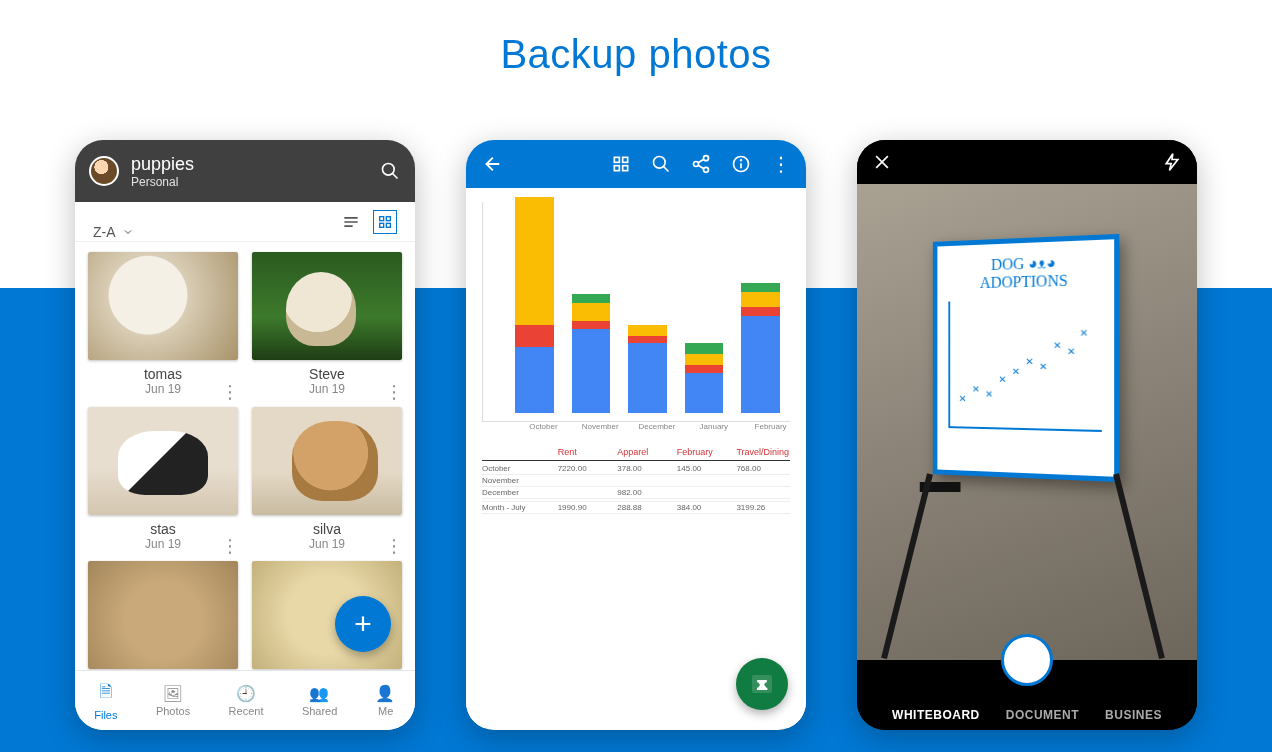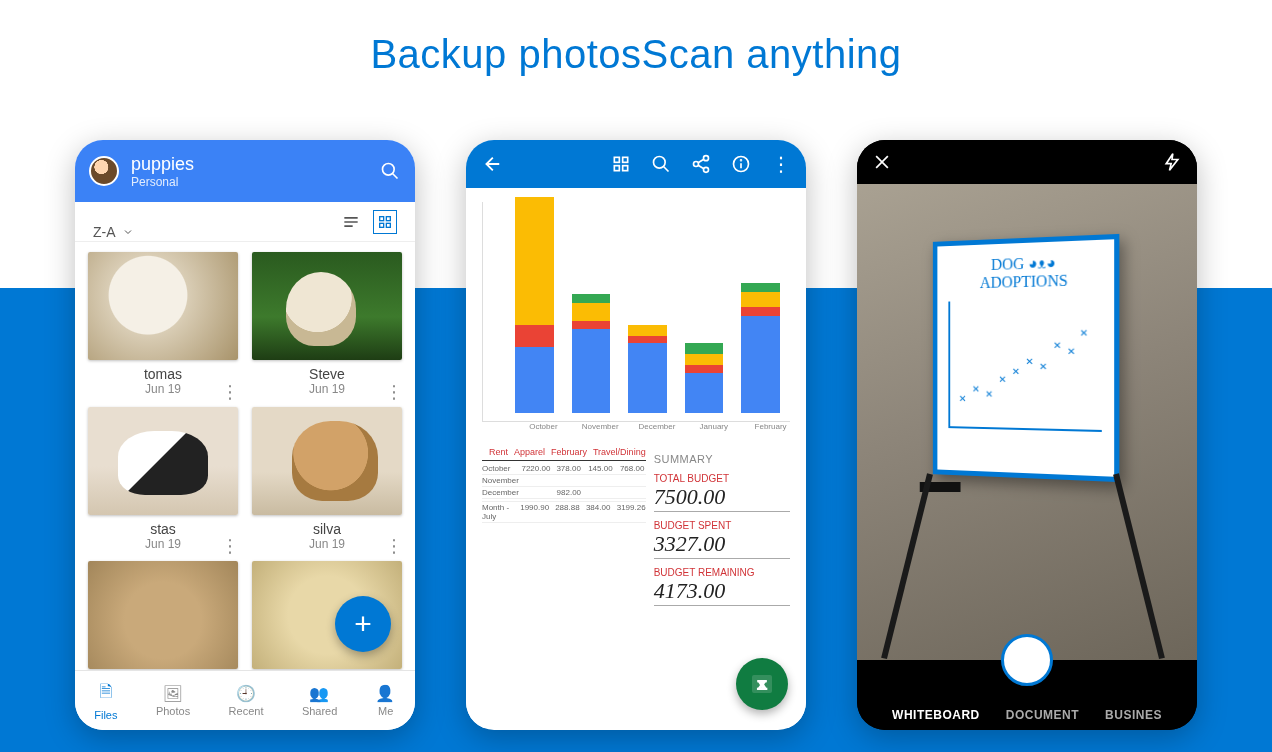--- a/index.html
+++ b/index.html
@@ -3,21 +3,21 @@
 <meta charset="utf-8">
 <style>
   * { box-sizing: border-box; margin: 0; padding: 0; }
   body { font-family: "Segoe UI", -apple-system, sans-serif; width:1272px; height:752px; overflow:hidden; background:#fff; }
   .bgband{position:absolute; left:0;right:0;top:288px;bottom:0;background:#0078d4;z-index:0;}
   .stage{position:relative;width:1272px;height:752px;}
   .headings{position:absolute;top:32px;left:0;right:0;display:flex;justify-content:center;z-index:2;}
   .heading{font-size:40px;font-weight:300;color:#0078d4;letter-spacing:.5px;}
   .phones{position:absolute;top:140px;left:0;right:0;bottom:0;display:flex;justify-content:space-evenly;align-items:flex-start;z-index:2;padding:0 24px;}
   .phone{width:340px;height:590px;border-radius:28px;overflow:hidden;box-shadow:0 8px 30px rgba(0,0,0,.25);background:#fff;position:relative;}
-  .blueheader{background:#3b82f6;color:#fff;height:62px;display:flex;align-items:center;padding:0 14px;gap:12px;}
+  .blueheader{background:#404040;color:#fff;height:62px;display:flex;align-items:center;padding:0 14px;gap:12px;}
   .avatar{width:30px;height:30px;border-radius:50%;background:radial-gradient(circle at 40% 35%, #ffd6b0 30%, #6b4a2a 31%);border:2px solid #fff;}
   .hdrtitle{display:flex;flex-direction:column;flex:1;}
   .hdrtitle .t1{font-size:18px;}
   .hdrtitle .t2{font-size:12px;opacity:.85;}
   .searchic,.backic,.icbtn{width:22px;height:22px;display:flex;align-items:center;justify-content:center;cursor:pointer;}
   .sortbar{height:40px;display:flex;align-items:center;padding:0 18px;background:#fff;border-bottom:1px solid #eee;color:#555;font-size:14px;}
   .sortbar .lab{display:flex;align-items:center;gap:6px;cursor:pointer;margin-top:20px;}
   .sortbar .sp{flex:1;}
   .sortbar .ib{width:24px;height:24px;display:flex;align-items:center;justify-content:center;cursor:pointer;}
   .sortbar .vb{border:1px solid #0078d4;color:#0078d4;width:24px;height:24px;display:flex;align-items:center;justify-content:center;margin-left:10px;cursor:pointer;}
@@ -82,21 +82,20 @@
   .thumb.d5{background:radial-gradient(circle at 50% 55%,#c9a97a 40%,#a2865a 100%);}
   .thumb.d6{background:radial-gradient(circle at 50% 50%,#e8d8a8 42%,#c3b07a 100%);}
 </style>
 </head>
 <body>
 
 <div class="stage">
   <div class="bgband"></div>
   <div class="headings">
     <div class="heading">Backup photos</div>
-    <div class="heading">Scan anything</div>
   </div>
 
   <div class="phones">
 
     <div class="phone">
       <div class="blueheader">
         <div class="avatar"></div>
         <div class="hdrtitle">
           <div class="t1">puppies</div>
           <div class="t2">Personal</div>
@@ -307,29 +306,20 @@
                   <span style="flex: 1 1 0%;"></span>
                 </div>
                 <div class="row">
                   <span style="flex: 1.3 1 0%;">Month - July</span>
                   <span style="flex: 1 1 0%;">1990.90</span>
                   <span style="flex: 1 1 0%;">288.88</span>
                   <span style="flex: 1 1 0%;">384.00</span>
                   <span style="flex: 1 1 0%;">3199.26</span>
                 </div>
               </div>
-          </div>
-          <div class="rt">
-            <div class="sumlab">SUMMARY</div>
-            <div class="rlab">TOTAL BUDGET</div>
-            <div class="rval">7500.00</div>
-            <div class="rlab">BUDGET SPENT</div>
-            <div class="rval">3327.00</div>
-            <div class="rlab">BUDGET REMAINING</div>
-            <div class="rval">4173.00</div>
           </div>
         </div>
         <div class="excelfab">
           <svg viewBox="0 0 24 24" width="24" height="24" fill="#fff" stroke="none">
               <rect x="3" y="4" width="18" height="16" rx="1" fill="#fff" opacity=".15"></rect>
               <text x="12" y="17" text-anchor="middle" font-size="12" font-weight="bold" fill="#fff" font-family="Segoe UI">X</text>
             </svg>
         </div>
       </div>
     </div>

